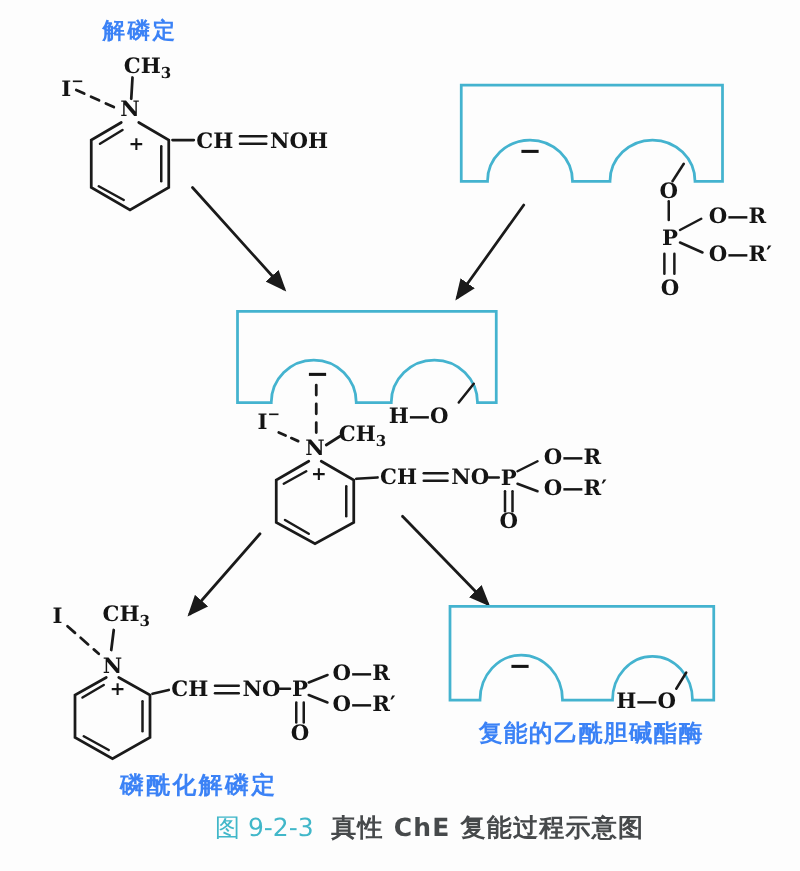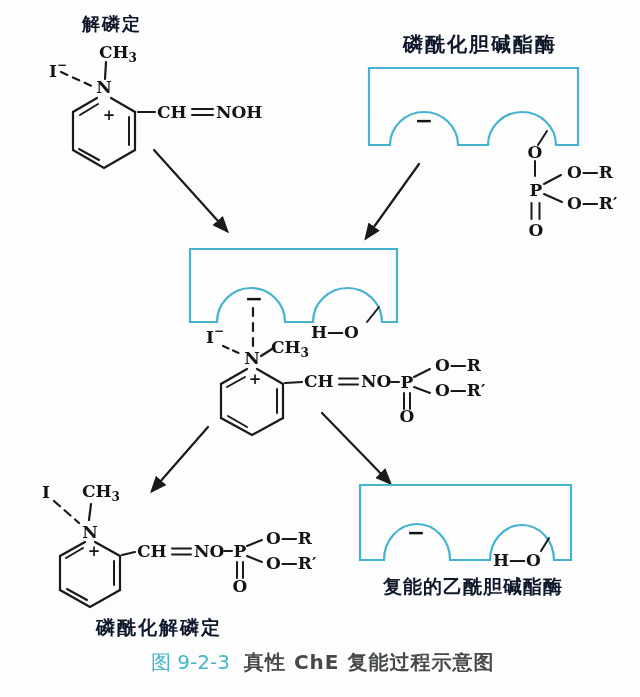--- a/index.html
+++ b/index.html
@@ -1,25 +1,25 @@
 <!DOCTYPE html>
 <html><head>
 <meta charset="utf-8">
 <style>
   html,body{margin:0;padding:0;background:#ffffff;}
   .stage{position:relative;width:640px;height:697px;background:#fdfdfd;overflow:hidden;
          font-family:"DejaVu Sans","Liberation Sans",sans-serif;}
   svg{position:absolute;left:0;top:0;}
-  .cn{position:absolute;font-weight:bold;color:#0f172a;white-space:nowrap;
+  .cn{position:absolute;font-weight:bold;color:#3b82f6;white-space:nowrap;
       font-family:Liberation Mono, monospace;}
   .tl-title{left:82px;top:12px;font-size:18px;letter-spacing:2px;}
   .tr-title{left:403px;top:31px;font-size:20px;letter-spacing:2px;}
   .bl-label{left:96px;top:615px;font-size:19px;letter-spacing:2px;}
   .br-label{left:383px;top:574px;font-size:19px;letter-spacing:1px;}
-  .caption{position:absolute;left:151px;top:649px;white-space:nowrap;font-size:20px;}
+  .caption{position:absolute;left:172px;top:649px;white-space:nowrap;font-size:20px;}
   .fig-no{color:#41b7c9;font-weight:500;}
   .cap-title{color:#46494b;font-weight:bold;margin-left:14px;letter-spacing:1px;}
   .watermark{position:absolute;left:506px;top:650px;display:flex;align-items:center;
              color:#d3d3d3;font-size:19px;font-weight:bold;letter-spacing:1px;}
   .wm-icon{margin-right:4px;}
   
   .bond{stroke:#1a1a1a;stroke-width:2.2;stroke-linecap:round;fill:none;}
   .thin{stroke:#1a1a1a;stroke-width:2;stroke-linecap:round;fill:none;}
   .enz{stroke:#44b3cf;stroke-width:2.2;fill:none;stroke-linejoin:miter;}
   text{font-family:"DejaVu Serif","Liberation Serif",serif;font-weight:bold;fill:#141414;font-size:17px;}
@@ -138,21 +138,20 @@
 
   <g>
     <path class="enz" d="M360 485 L571 485 L571 560 L554 560 A32 35 0 0 0 490 560 L450 560 A33 36 0 0 0 384 560 L360 560 Z"></path>
     <text x="416" y="540" text-anchor="middle" class="minus">−</text>
     <text x="493" y="566">H—O</text>
     <line class="thin" x1="541" y1="551" x2="549" y2="538"></line>
   </g>
 </svg>
 
 <div class="cn tl-title">解磷定</div>
-<div class="cn tr-title">磷酰化胆碱酯酶</div>
 <div class="cn br-label">复能的乙酰胆碱酯酶</div>
 <div class="cn bl-label">磷酰化解磷定</div>
 
 <div class="caption">
   <span class="fig-no">图 9-2-3</span><span class="cap-title">真性 ChE 复能过程示意图</span>
 </div>
 
 
 </div>
 

